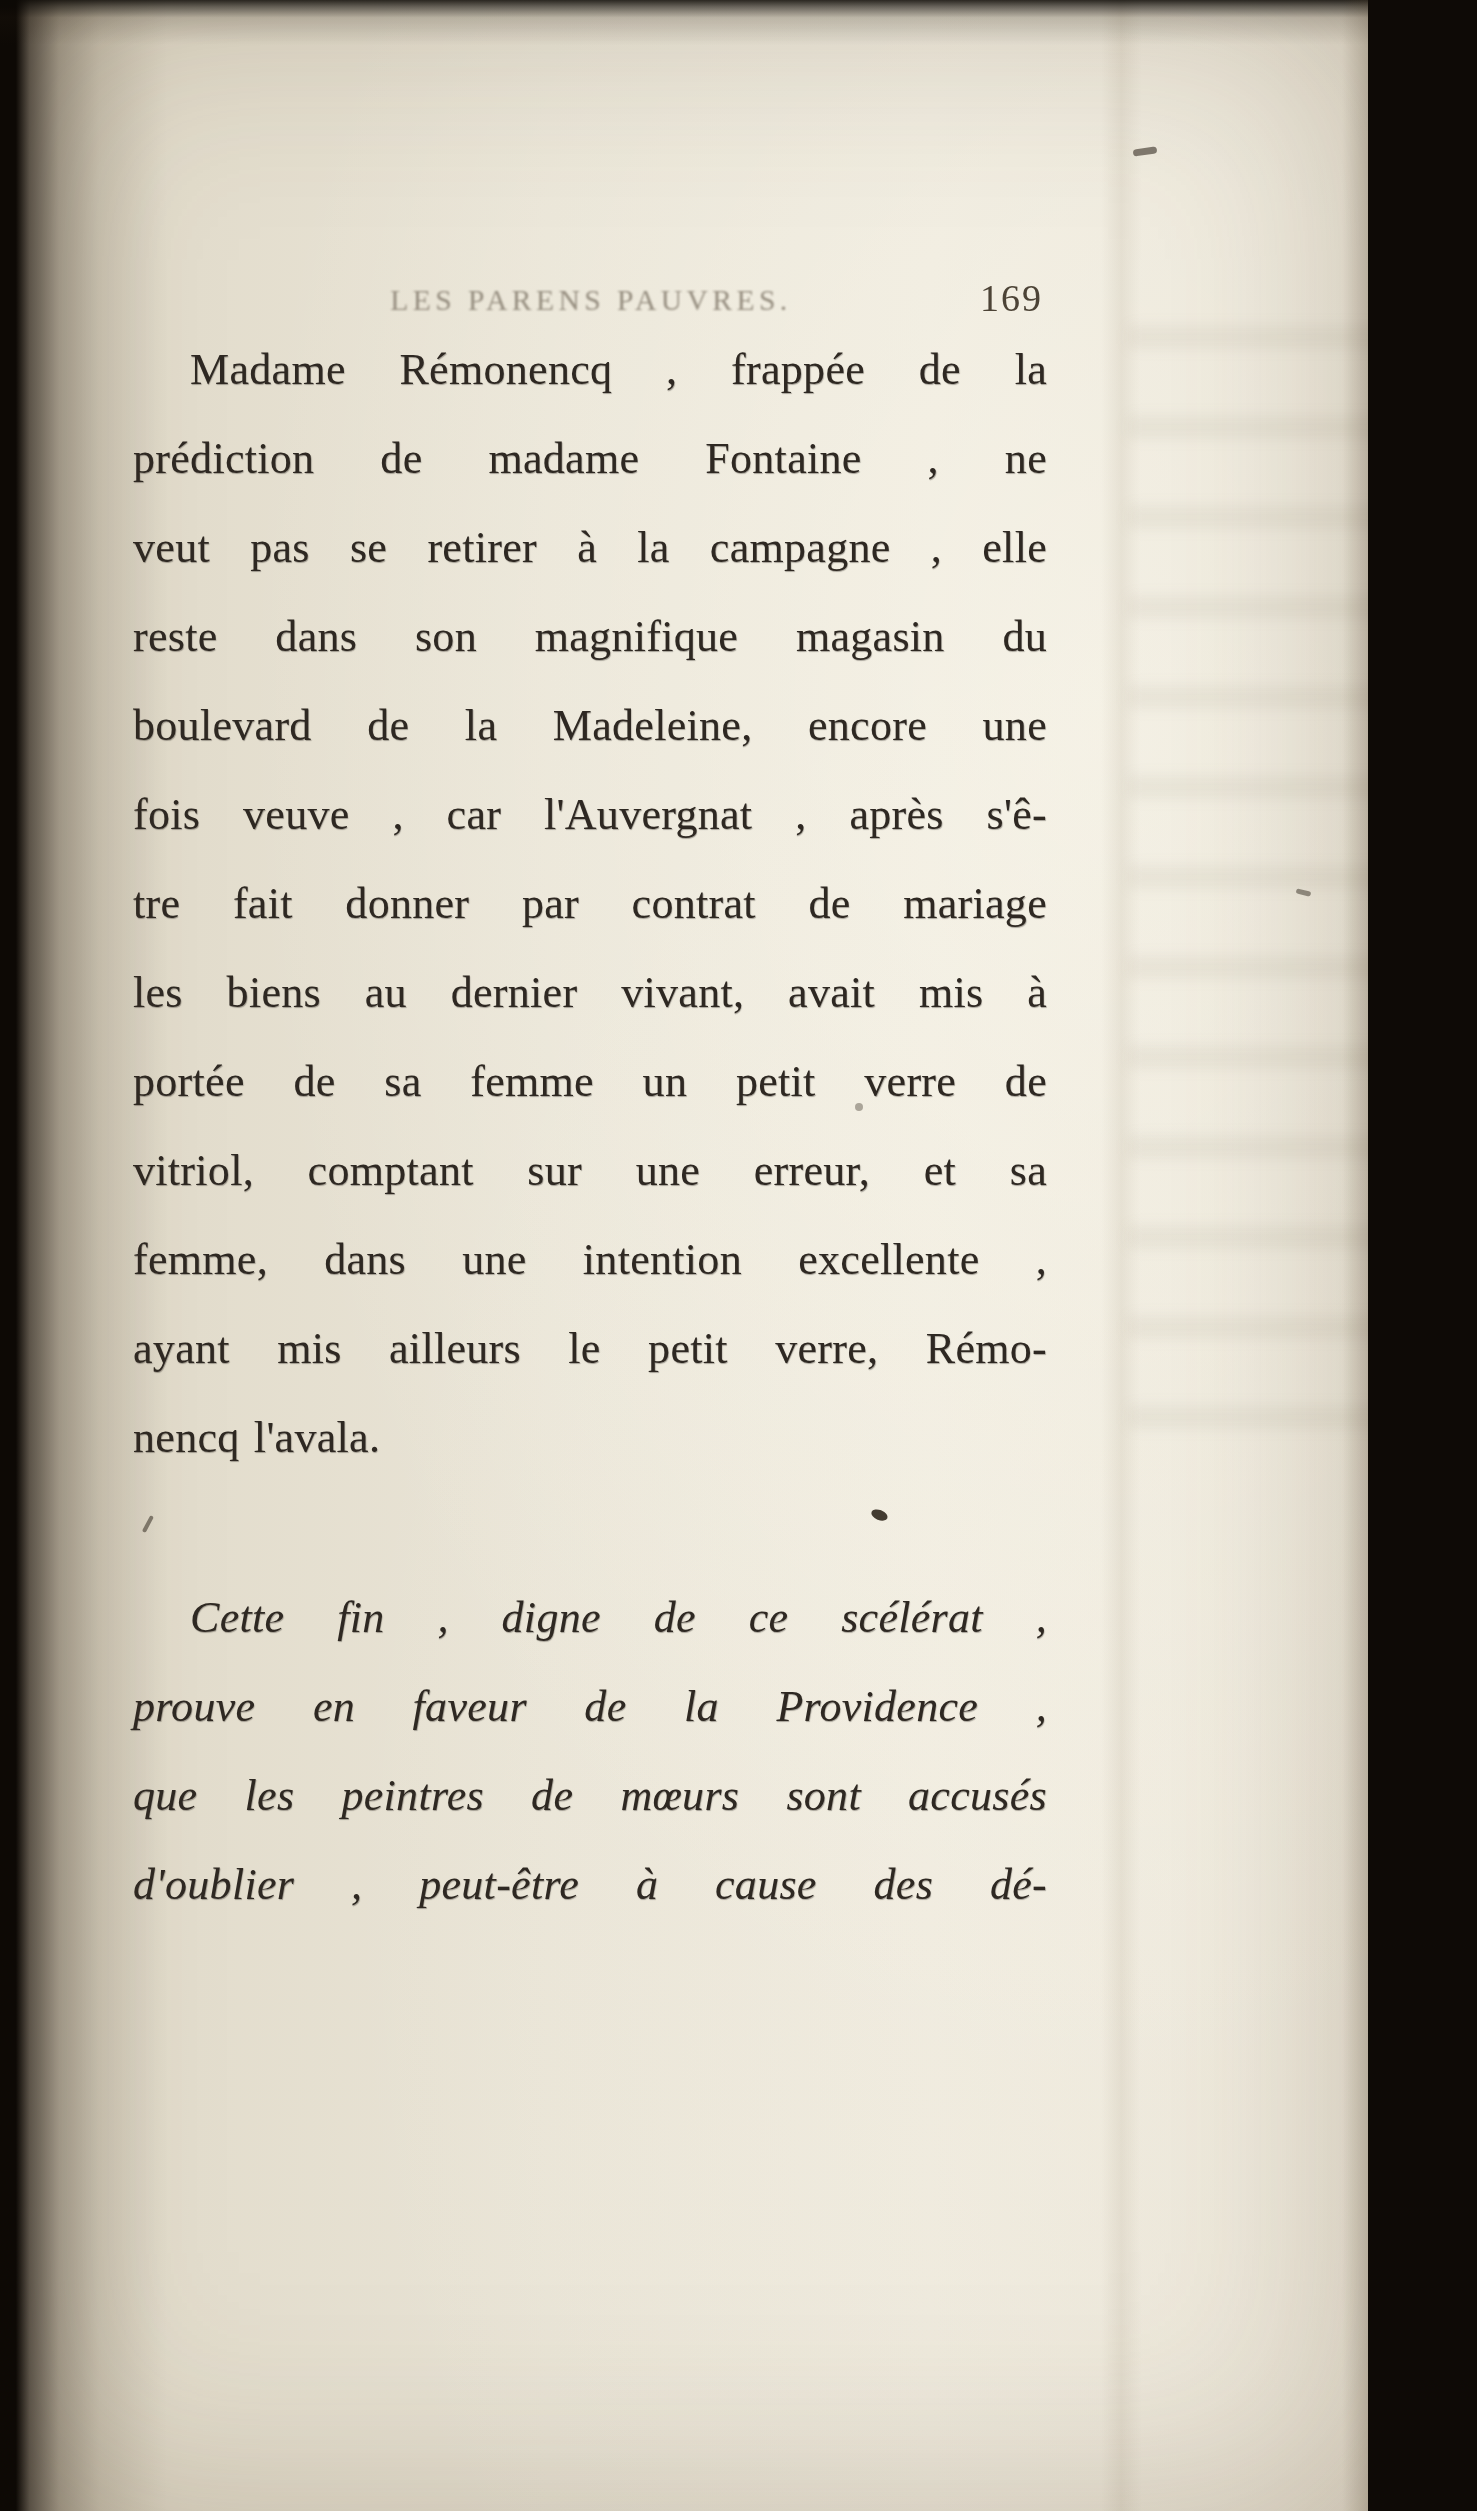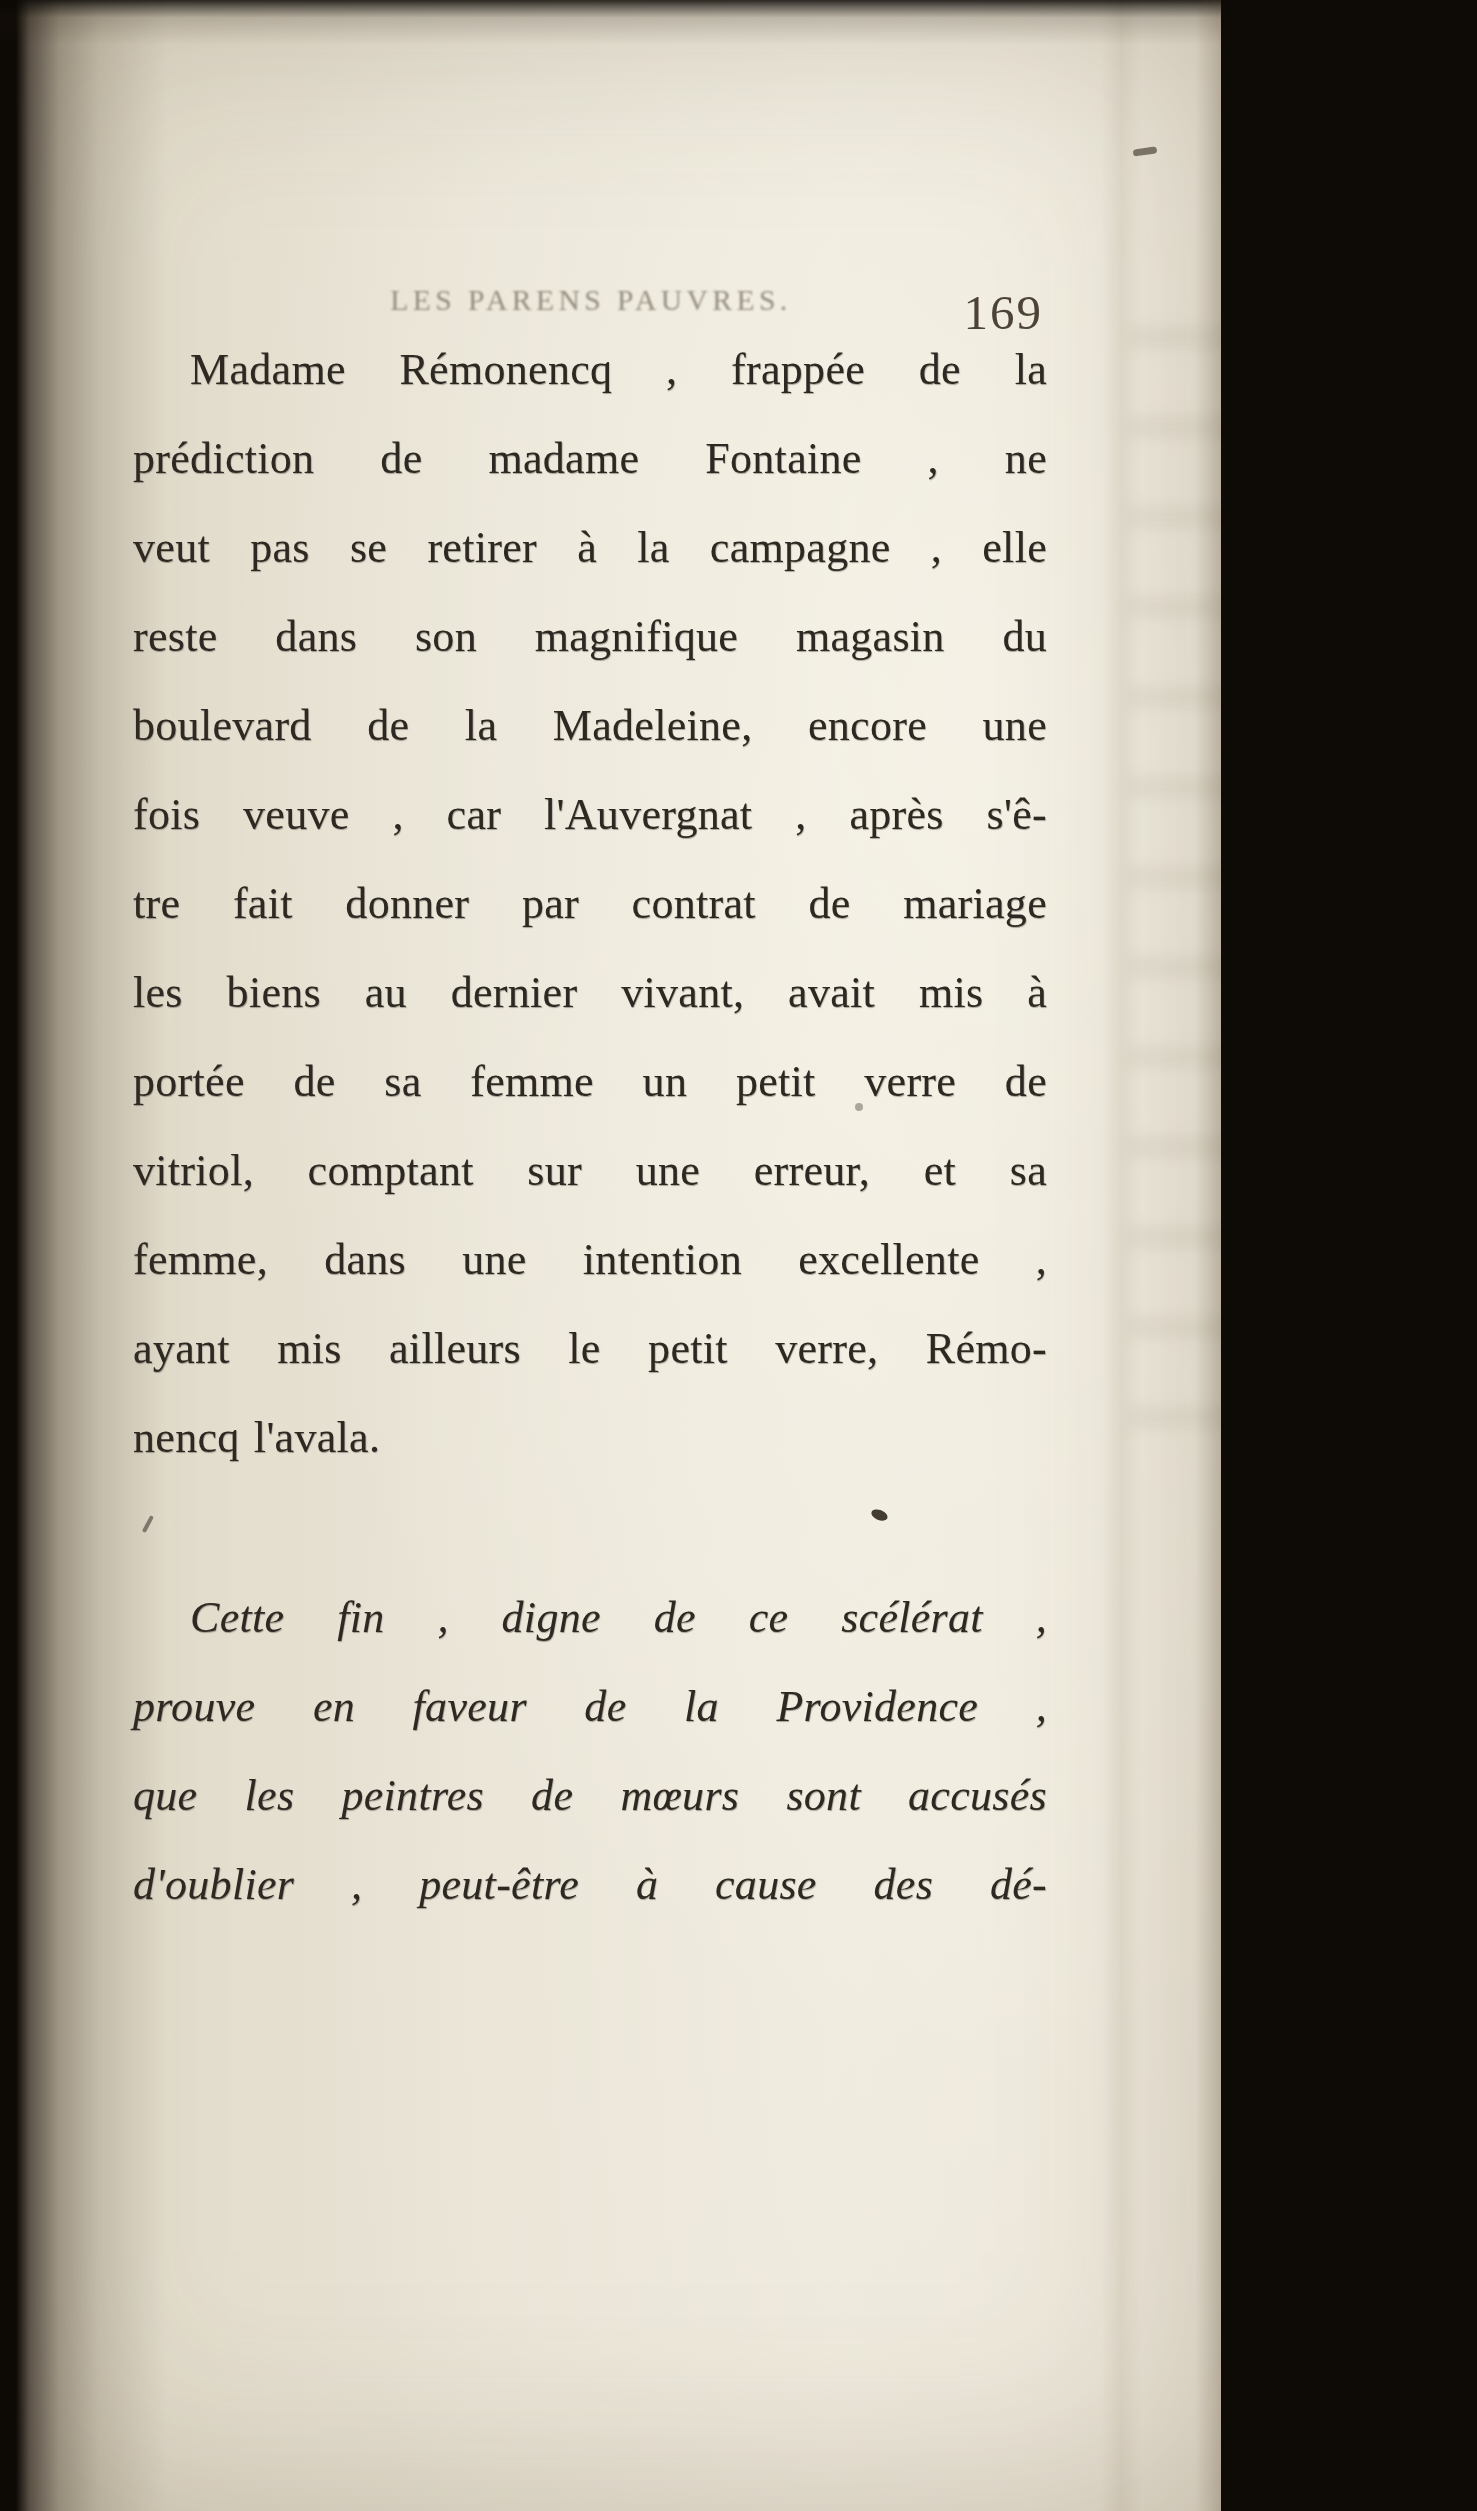--- a/index.html
+++ b/index.html
@@ -4,21 +4,21 @@
 <style>
   * { margin: 0; padding: 0; box-sizing: border-box; }
   html, body { width: 1478px; height: 2512px; }
   body {
     background: #0e0a06;
     font-family: "Liberation Serif", serif;
     overflow: hidden;
   }
   .scan {
     position: relative;
-    width: 1221px;
+    width: 1368px;
     height: 2512px;
     background-color: #e9e4d7;
     background-image:
       radial-gradient(ellipse at 80% 28%, rgba(255,253,243,0.50), rgba(255,253,243,0) 55%),
       radial-gradient(ellipse at 85% 75%, rgba(252,249,238,0.35), rgba(252,249,238,0) 50%),
       linear-gradient(90deg, #d8d1c0 0%, #e3ddcd 14%, #e9e4d6 40%, #ece7da 68%, #e7e1d3 100%),
       radial-gradient(rgba(120,100,70,0.05) 1px, transparent 1.6px),
       radial-gradient(rgba(255,255,255,0.06) 1px, transparent 1.6px);
     background-size: auto, auto, auto, 36px 28.6px, 52px 40px;
     box-shadow: inset 0 0 217px rgba(88,68,40,0.28);
@@ -70,22 +70,22 @@
   .speck-5 { left: 855px; top: 1103px; width: 7.9px; height: 7.9px; opacity: 0.35; }
 
   
   .header { position: absolute; left: 133px; top: 276px; width: 916px; height: 59px; }
   .running-title {
     position: absolute; left: 50%; top: 7.9px; transform: translateX(-50%);
     font-size: 29.6px; letter-spacing: 4.4px; white-space: nowrap;
     color: #958d7f; filter: blur(0.9px);
   }
   .page-number {
-    position: absolute; right: 5.9px; top: 8px;
-    font-size: 49px; letter-spacing: 2px;
+    position: absolute; right: 5.9px; top: 0;
+    font-size: 38px; letter-spacing: 2px;
     color: #4c4336; filter: blur(0.4px);
   }
 
   
   .textblock {
     position: absolute; left: 133px; top: 325px; width: 914px;
     color: #2e2822;
   }
   .line {
     font-size: 44px;

